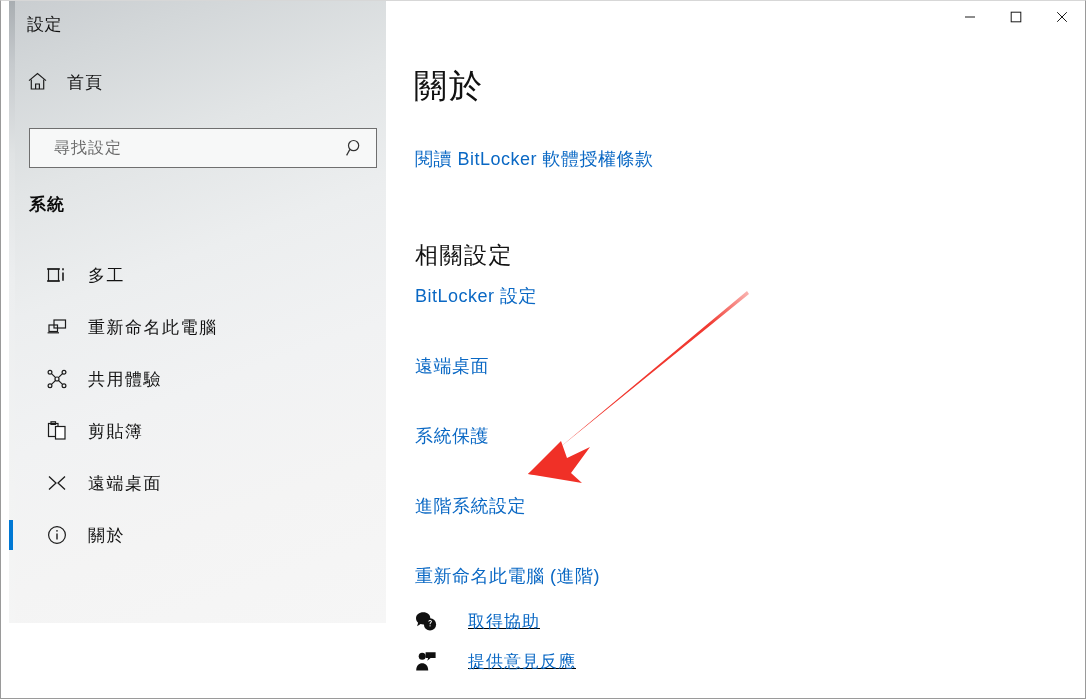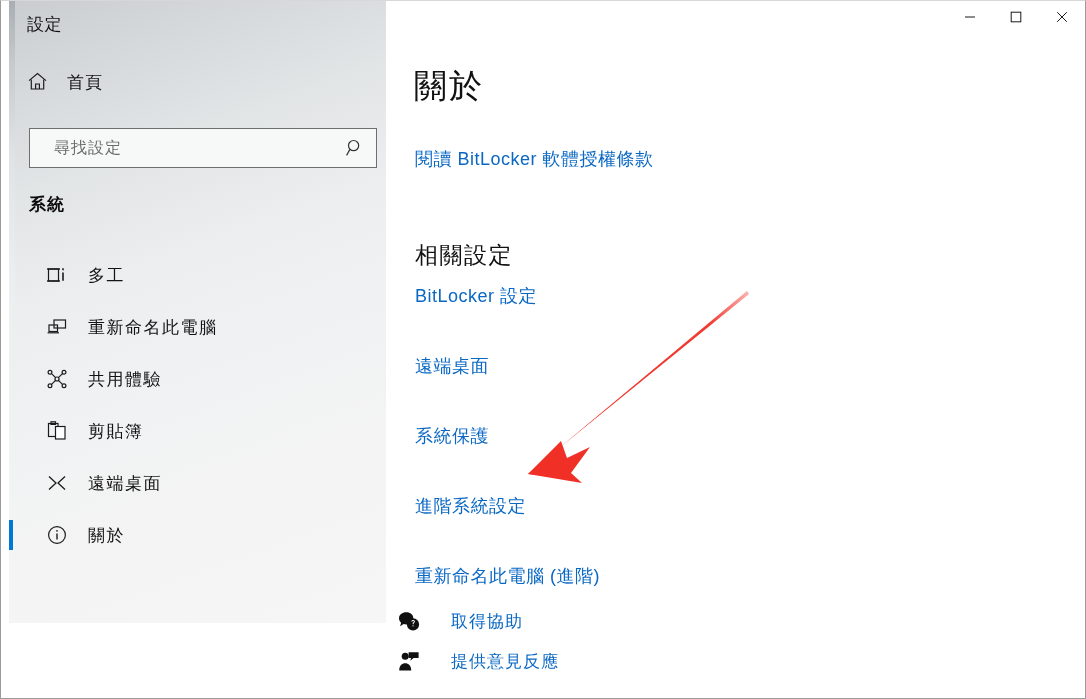--- a/index.html
+++ b/index.html
@@ -261,23 +261,24 @@
     font-size: 18px;
     color: #0a68c4;
     letter-spacing: 0.5px;
     cursor: default;
     white-space: nowrap;
     margin-top: 20px;
   }
 
   .support-links {
     position: absolute;
-    left: 12px;
+    left: 29px;
     top: 600px;
     width: 620px;
+    text-decoration: underline;
   }
   .support-row {
     display: flex;
     align-items: center;
     height: 40px;
     cursor: default;
   }
   .support-icon {
     width: 30px;
     min-width: 30px;

